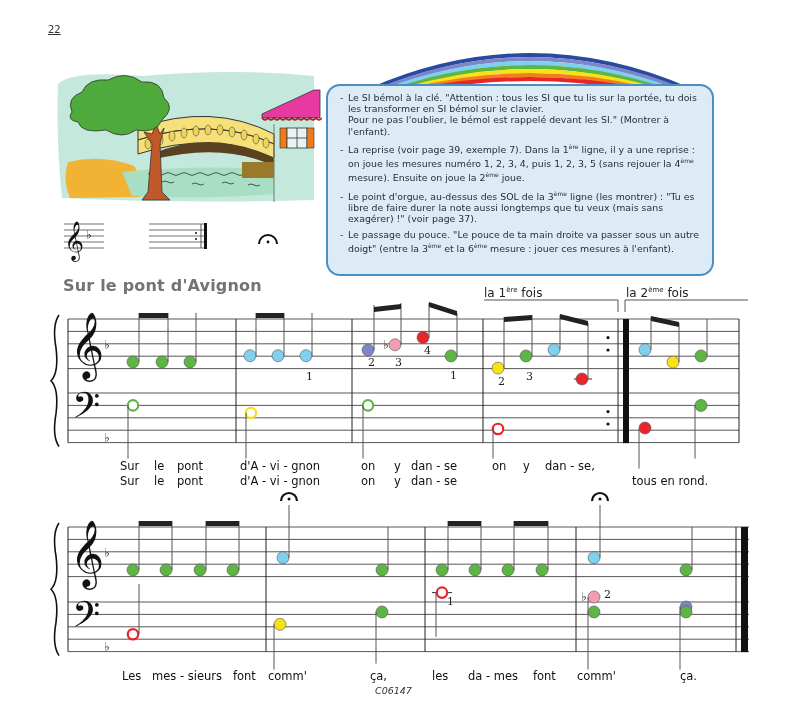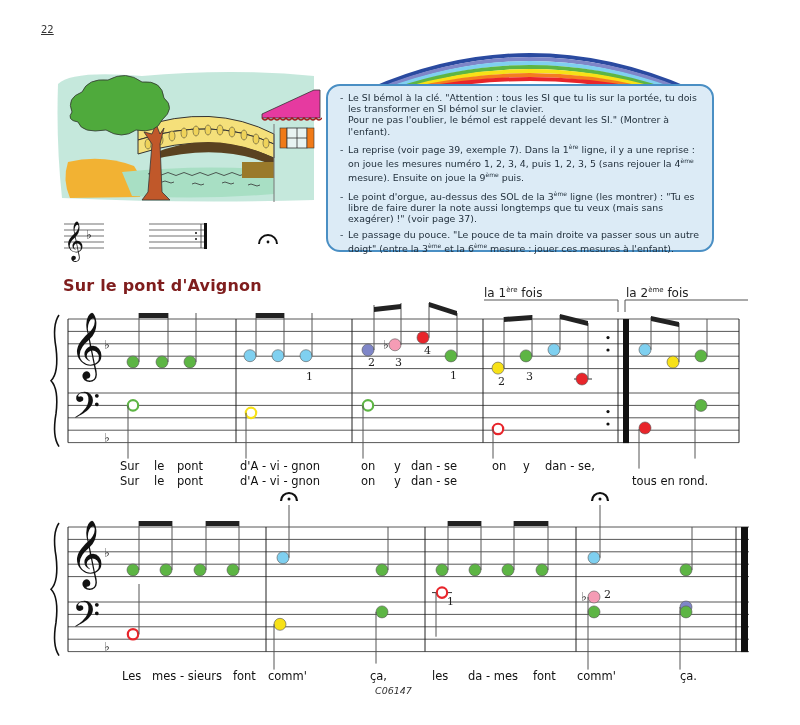--- a/index.html
+++ b/index.html
@@ -1,31 +1,31 @@
 <!DOCTYPE html>
 <html><head>
 <meta charset="utf-8">
 <style>
   html, body { margin: 0; padding: 0; background: #ffffff; }
   body { width: 800px; height: 725px; position: relative; overflow: hidden;
          font-family: "DejaVu Sans", sans-serif; color: #222; }
-  .page-number { position: absolute; left: 41px; top: 24px; font-size: 10px; color: #333; text-decoration: underline; }
+  .page-number { position: absolute; left: 48px; top: 24px; font-size: 10px; color: #333; text-decoration: underline; }
   .illustration { position: absolute; left: 52px; top: 62px; width: 270px; height: 145px; }
   .legend { position: absolute; left: 60px; top: 212px; width: 260px; height: 50px; }
   .rainbow { position: absolute; left: 360px; top: 30px; width: 340px; height: 60px; }
-  .info-box { position: absolute; left: 326px; top: 84px; width: 388px; height: 168px;
+  .info-box { position: absolute; left: 326px; top: 84px; width: 388px; height: 192px;
               box-sizing: border-box; background: #dcebf6; border: 2px solid #4a8fc4;
               border-radius: 14px; padding: 6px 10px 4px 12px; }
   .info-box ul { list-style: none; margin: 0; padding: 0; }
   .info-box li { font-size: 9.4px; line-height: 11.2px; margin-bottom: 4px; color: #1e2c38;
                  padding-left: 8px; text-indent: -8px; }
   .info-box li .dash { display: inline-block; width: 8px; text-indent: 0; }
   .info-box sup { font-size: 6px; }
   .song-title { position: absolute; left: 63px; top: 276px; font-size: 16px; font-weight: bold;
-                font-family: "DejaVu Sans", sans-serif; color: #7f1d1d; letter-spacing: 0.2px; }
+                font-family: "DejaVu Sans", sans-serif; color: #737373; letter-spacing: 0.2px; }
   .score { position: absolute; left: 0; top: 0; width: 800px; height: 725px; }
   .lyric { font-family: "DejaVu Sans", sans-serif; font-size: 11.5px; fill: #111; }
   .finger { font-family: "DejaVu Serif", serif; font-size: 11px; fill: #222; }
   .volta-label { font-family: "DejaVu Sans", sans-serif; font-size: 12px; fill: #222; }
   .code { font-family: "DejaVu Sans", sans-serif; font-size: 9.5px; fill: #333; font-style: italic; }
 </style>
 </head>
 <body>
 
 <div class="page-number">22</div>
@@ -109,21 +109,21 @@
     <path id="rb3" d="M34 60 Q 170 14 306 60" stroke="#5db544"></path>
     <path id="rb4" d="M42 60 Q 170 22 298 60" stroke="#f7e117"></path>
     <path id="rb5" d="M50 60 Q 170 30 290 60" stroke="#f47d20"></path>
     <path id="rb6" d="M58 60 Q 170 38 282 60" stroke="#e8252b"></path>
   </g>
 </svg>
 
 <div class="info-box">
   <ul id="info-list">
       <li><span class="dash">-</span><span>Le SI bémol à la clé. "Attention : tous les SI que tu lis sur la portée, tu dois les transformer en SI bémol sur le clavier.</span><br><span>Pour ne pas l'oublier, le bémol est rappelé devant les SI." (Montrer à l'enfant).</span></li>
-      <li><span class="dash">-</span><span>La reprise (voir page 39, exemple 7). Dans la 1</span><sup>ère</sup><span> ligne, il y a une reprise : on joue les mesures numéro 1, 2, 3, 4, puis 1, 2, 3, 5 (sans rejouer la 4</span><sup>ème</sup><span> mesure). Ensuite on joue la 9</span><sup>ème</sup><span> puis.</span></li>
+      <li><span class="dash">-</span><span>La reprise (voir page 39, exemple 7). Dans la 1</span><sup>ère</sup><span> ligne, il y a une reprise : on joue les mesures numéro 1, 2, 3, 4, puis 1, 2, 3, 5 (sans rejouer la 4</span><sup>ème</sup><span> mesure). Ensuite on joue la 2</span><sup>ème</sup><span> joue.</span></li>
       <li><span class="dash">-</span><span>Le point d'orgue, au-dessus des SOL de la 3</span><sup>ème</sup><span> ligne (les montrer) : "Tu es libre de faire durer la note aussi longtemps que tu veux (mais sans exagérer) !"  (voir page 37).</span></li>
       <li><span class="dash">-</span><span>Le passage du pouce. "Le pouce de ta main droite va passer sous un autre doigt" (entre la 3</span><sup>ème</sup><span> et la 6</span><sup>ème</sup><span> mesure : jouer ces mesures à l'enfant).</span></li>
     </ul>
 </div>
 
 <div class="song-title">Sur le pont d'Avignon</div>
 
 <svg class="score" id="score" viewBox="0 0 800 725">
   <g id="score-static">
       <line x1="68" x2="739" y1="319" y2="319" stroke="#444" stroke-width="0.9"></line>

